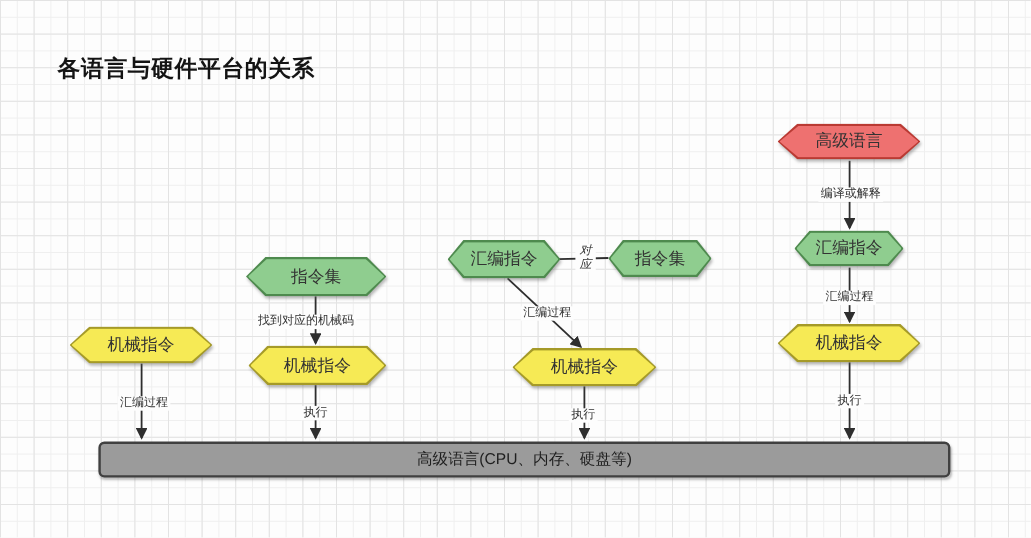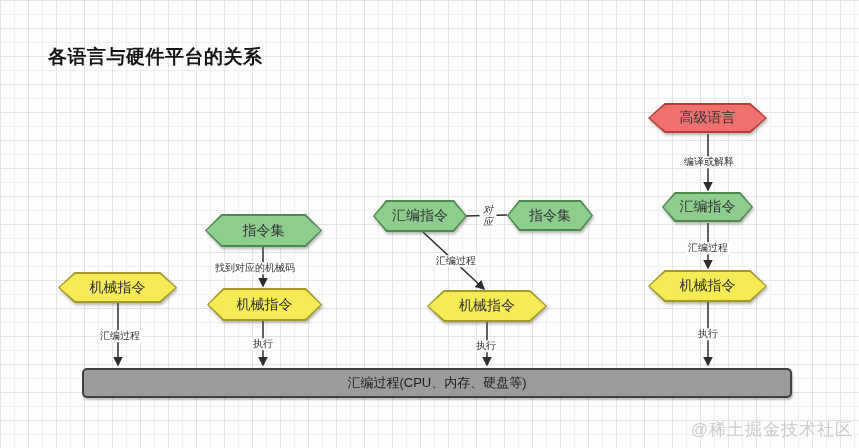--- a/index.html
+++ b/index.html
@@ -130,18 +130,17 @@
   <div class="edge-label" style="left:255px;top:268px">找到对应的机械码</div>
   <div class="edge-label" style="left:263px;top:344px">执行</div>
   <div class="edge-label stack" style="left:488px;top:215px">对应</div>
   <div class="edge-label" style="left:456px;top:261px">汇编过程</div>
   <div class="edge-label" style="left:486px;top:346px">执行</div>
   <div class="edge-label" style="left:709px;top:162px">编译或解释</div>
   <div class="edge-label" style="left:708px;top:248px">汇编过程</div>
   <div class="edge-label" style="left:708px;top:334px">执行</div>
 
   <div class="hardware-bar">
-    <span>汇编过程(CPU、内存、硬盘等)</span>
+    <span>高级语言(CPU、内存、硬盘等)</span>
   </div>
 
-  <div class="watermark">@稀土掘金技术社区</div>
 
 </div>
 
 </body></html>

